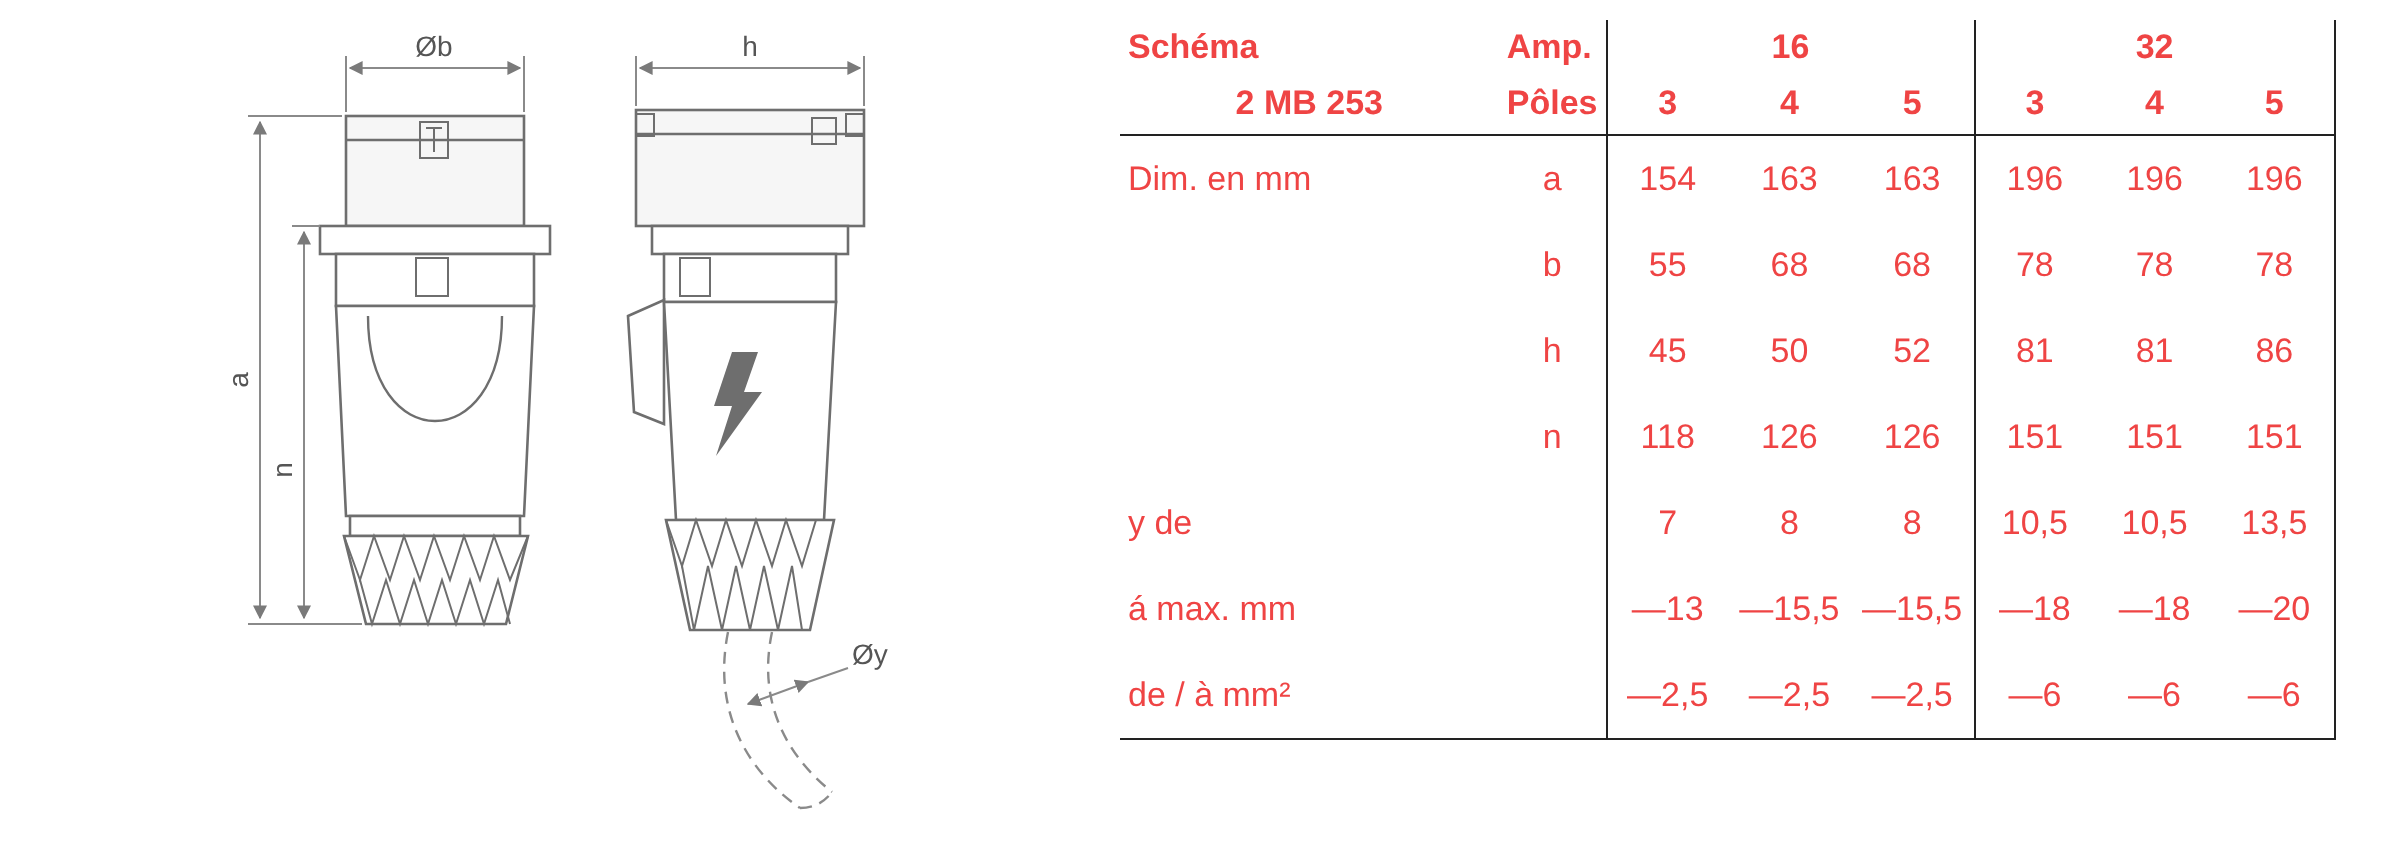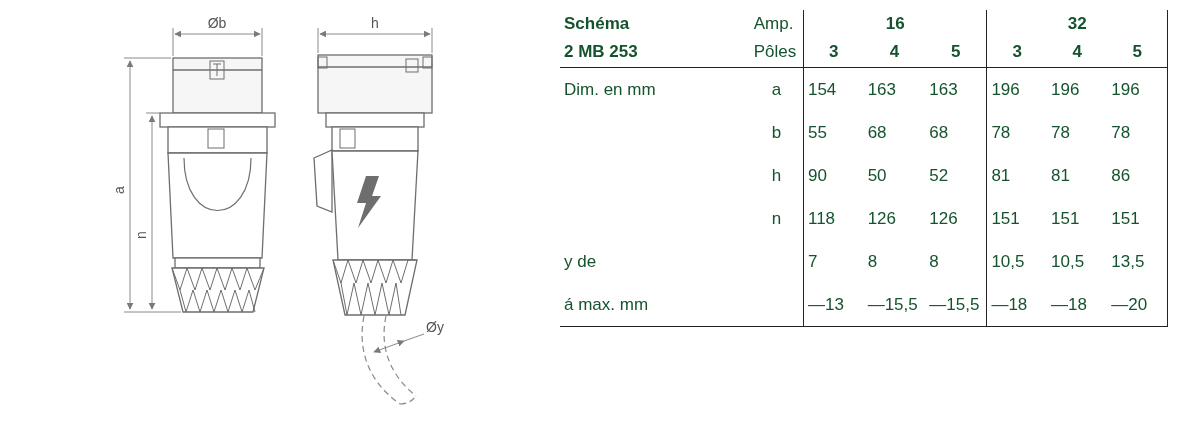--- a/index.html
+++ b/index.html
@@ -1,37 +1,37 @@
 <!DOCTYPE html>
 <html><head>
 <meta charset="utf-8">
 <style>
   html,body{margin:0;padding:0;background:#ffffff;}
   #page{position:relative;width:1168px;height:427px;background:#ffffff;overflow:hidden;
-        font-family:"Liberation Sans",sans-serif;color:#14532d;}
+        font-family:"Liberation Sans",sans-serif;color:#ef4444;}
 
   
   #drawing{position:absolute;left:0;top:0;width:540px;height:427px;}
   svg text{font-family:"Liberation Sans",sans-serif;}
 
   
   .table-wrap{position:absolute;left:560px;top:10px;}
   table.catalog{border-collapse:collapse;table-layout:fixed;white-space:nowrap;}
   table.catalog th, table.catalog td{padding:0 4px;font-size:17px;vertical-align:middle;}
   table.catalog thead tr.r1 th{height:27px;}
   table.catalog thead tr.r2 th{height:30px;}
   table.catalog tbody td, table.catalog tbody th{height:43px;font-weight:normal;}
   .lab{text-align:left;font-weight:bold;}
   .sub{text-align:center;font-weight:bold;}
-  .subh{text-align:left;font-weight:normal;margin-top:40px;}
-  .val{font-weight:normal;}
+  .subh{text-align:left;font-weight:bold;margin-top:40px;}
+  .val{text-align:center;font-weight:normal;}
   .hdr{font-weight:bold;text-align:center;}
   .gl{border-left:1.6px solid #222;}
   .gr{border-right:1.6px solid #222;}
-  table.catalog thead tr.r2 th{border-bottom:1.6px solid #222;}
+  table.catalog thead tr.r2 th{border-bottom:1.6px solid #222;text-align:center;}
   table.catalog tbody tr:last-child td,
   table.catalog tbody tr:last-child th{border-bottom:1.6px solid #222;}
 </style>
 </head>
 <body>
 
 <div id="page">
 
   <div id="drawing">
     <svg width="540" height="427" viewBox="0 0 540 427">
@@ -171,21 +171,21 @@
           <td class="val gl">55</td>
           <td class="val">68</td>
           <td class="val">68</td>
           <td class="val gl">78</td>
           <td class="val">78</td>
           <td class="val gr">78</td>
         </tr>
         <tr>
           <td class="lab"></td>
           <td class="sub">h</td>
-          <td class="val gl">90</td>
+          <td class="val gl">45</td>
           <td class="val">50</td>
           <td class="val">52</td>
           <td class="val gl">81</td>
           <td class="val">81</td>
           <td class="val gr">86</td>
         </tr>
         <tr>
           <td class="lab"></td>
           <td class="sub">n</td>
           <td class="val gl">118</td>
@@ -208,17 +208,27 @@
         <tr>
           <td class="lab">á max. mm</td>
           <td class="sub"></td>
           <td class="val gl">—13</td>
           <td class="val">—15,5</td>
           <td class="val">—15,5</td>
           <td class="val gl">—18</td>
           <td class="val">—18</td>
           <td class="val gr">—20</td>
         </tr>
+        <tr>
+          <td class="lab">de / à mm²</td>
+          <td class="sub"></td>
+          <td class="val gl">—2,5</td>
+          <td class="val">—2,5</td>
+          <td class="val">—2,5</td>
+          <td class="val gl">—6</td>
+          <td class="val">—6</td>
+          <td class="val gr">—6</td>
+        </tr>
       </tbody>
     </table>
   </div>
 
 </div>
 
 </body></html>

